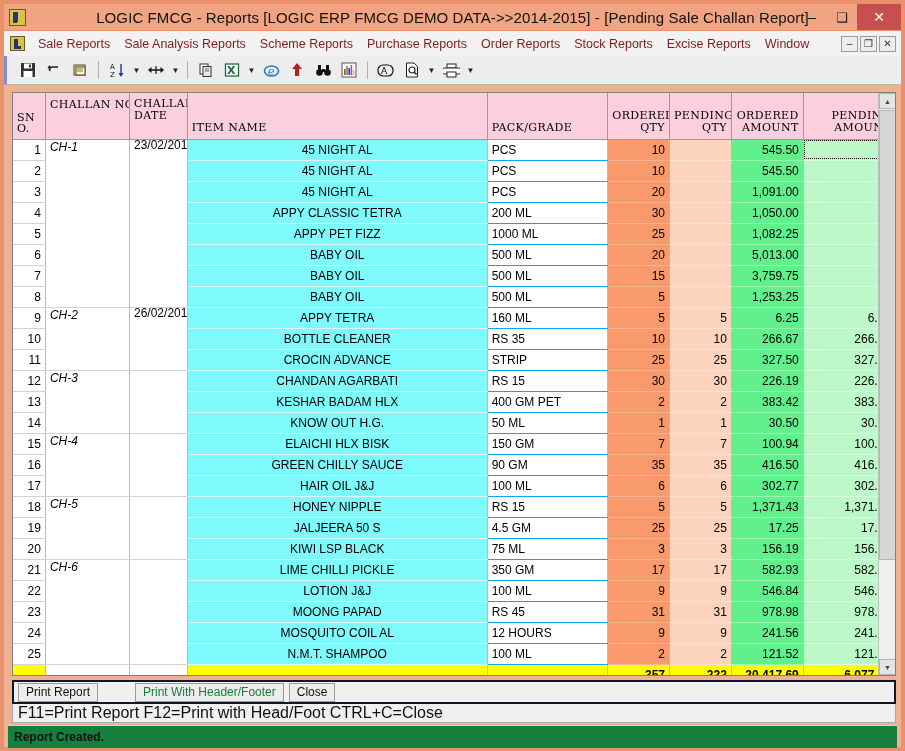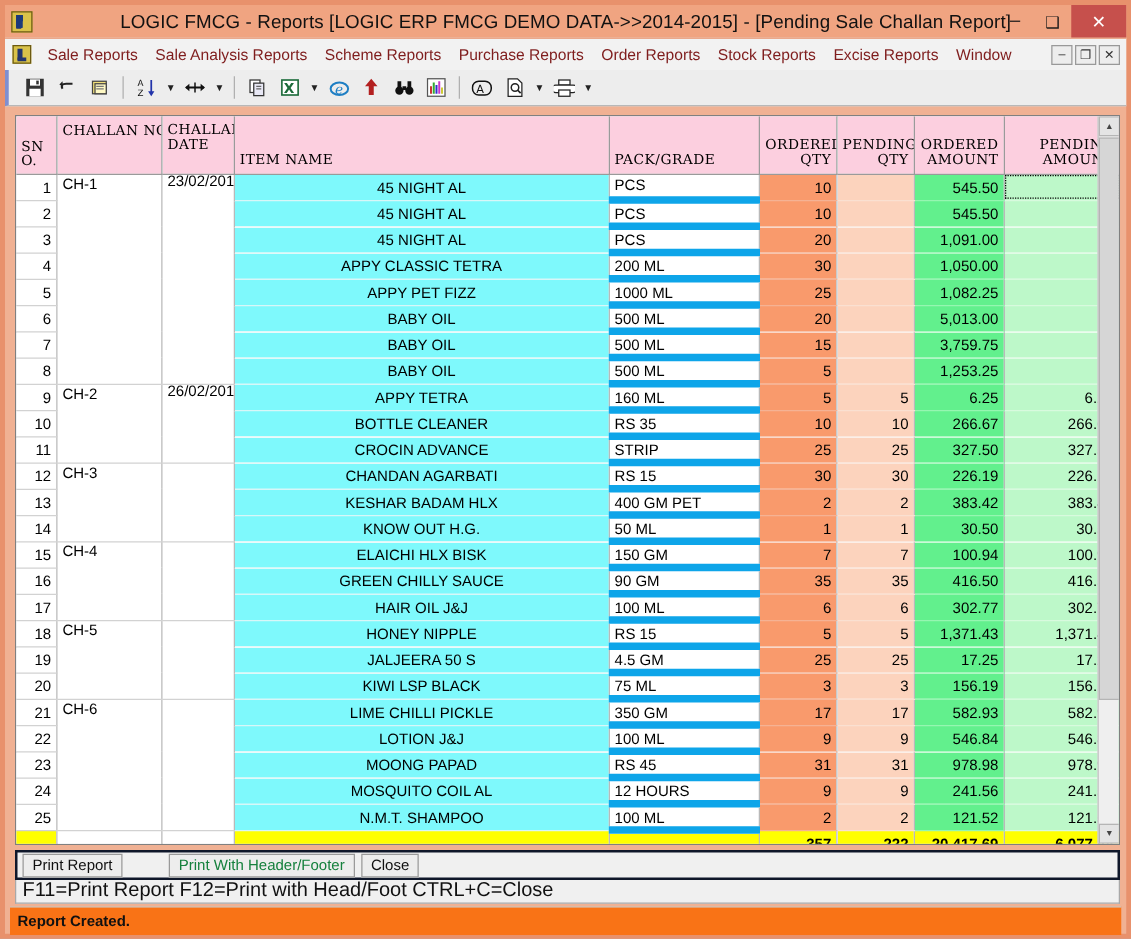--- a/index.html
+++ b/index.html
@@ -102,25 +102,25 @@
     background:#fccfdf;font-family:"DejaVu Serif", serif;
     font-size:11px;font-weight:normal;letter-spacing:.4px;
     border-bottom:1px solid #9a9a9a;border-right:1px solid #9a9a9a;
     height:46px;vertical-align:bottom;padding-bottom:5px;
   }
   th.th-left{text-align:left;}
   th.th-right{text-align:right;}
   th.th-mid{text-align:left;vertical-align:middle;}
   
   td.c-sno{text-align:right;background:#fff;border-bottom:1px solid #d2d2d2;}
-  td.c-chno{text-align:left;background:#fff;border-bottom:none;vertical-align:top;padding-top:1px;}
+  td.c-chno{text-align:left;background:#fff;border-bottom:none;vertical-align:top;padding-top:1px;font-style:italic;}
   td.c-chdate{text-align:left;background:#fff;border-bottom:none;vertical-align:top;padding-top:1px;
                white-space:normal;line-height:11px;font-size:11.5px;}
   td.c-item{text-align:center;background:#7ef9fc;border-bottom:1px solid #d8f7f8;color:#0d0d0d;}
-  td.c-pack{text-align:left;background:#fff;border-bottom:6px solid #0ea5e9;}
+  td.c-pack{text-align:left;background:#fff;border-bottom:1px solid #0ea5e9;}
   td.c-oqty{text-align:right;background:#f99a6c;border-bottom:1px solid #f5b294;}
   td.c-pqty{text-align:right;background:#fcd3bd;border-bottom:1px solid #fae0d1;}
   td.c-oamt{text-align:right;background:#62f08d;border-bottom:1px solid #95f6b1;}
   td.c-pamt{text-align:right;background:#bdf8c9;border-bottom:1px solid #d8fade;border-right:none;}
   tr.grp-end td.c-chno, tr.grp-end td.c-chdate{border-bottom:1px solid #d2d2d2;}
   td.focus-cell{outline:1px dotted #000;outline-offset:-2px;}
   
   tr.totals td{
     background:#ffff00;font-weight:bold;font-size:12px;height:22px;
     border-top:1px solid #b9b9b9;border-bottom:1px solid #b9b9b9;
@@ -154,21 +154,21 @@
     box-sizing:border-box;
   }
   .act-btn.disabled{color:#15803d;margin-left:32px;}
   #hint-bar{
     position:absolute;left:8px;top:700px;width:884px;height:19px;
     background:#f0f0f0;border:1px solid #a8a8a8;border-top:none;box-sizing:border-box;
     display:flex;align-items:center;padding-left:5px;font-size:16px;color:#111;
   }
   #status-bar{
     position:absolute;left:4px;right:4px;top:721px;height:22px;
-    background:#f97316;border-top:1px solid #cfcfcf;
+    background:#15803d;border-top:1px solid #cfcfcf;
     display:flex;align-items:center;padding-left:6px;
     font-size:12px;font-weight:bold;color:#111;
   }
 </style>
 </head>
 <body>
 
 <div id="app-window">
 
   <div id="title-bar">

